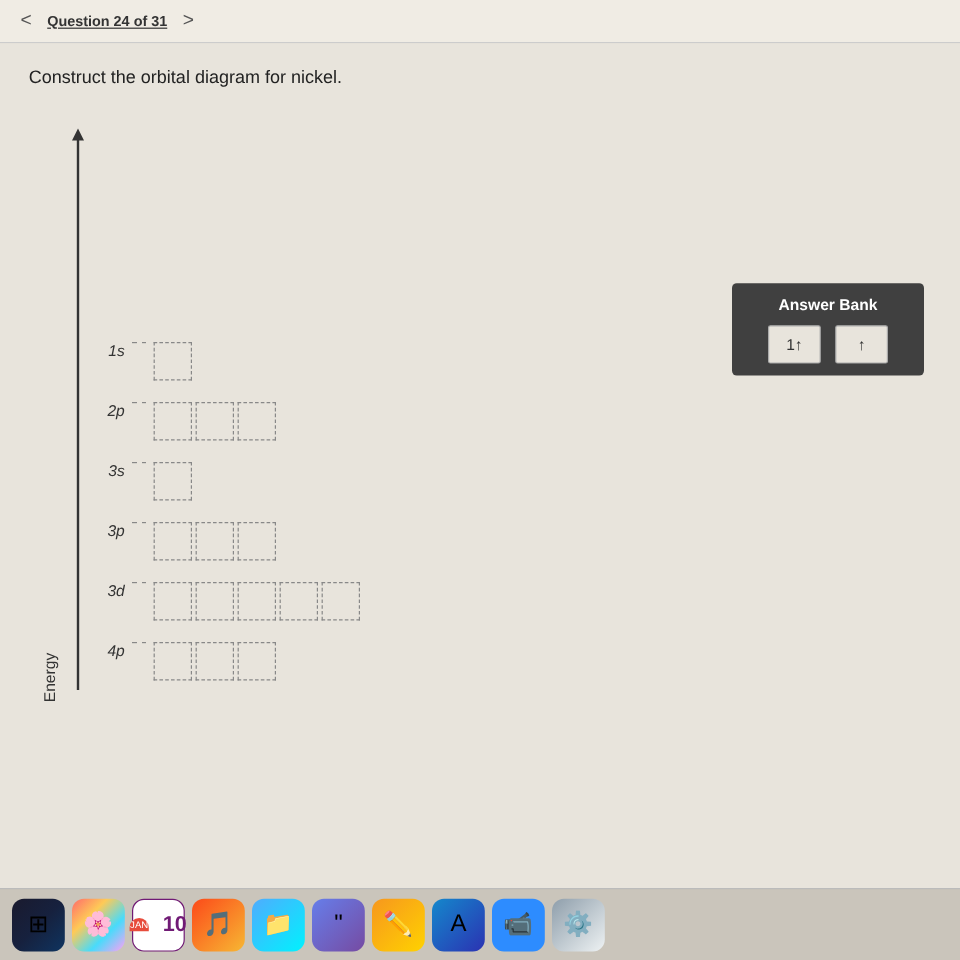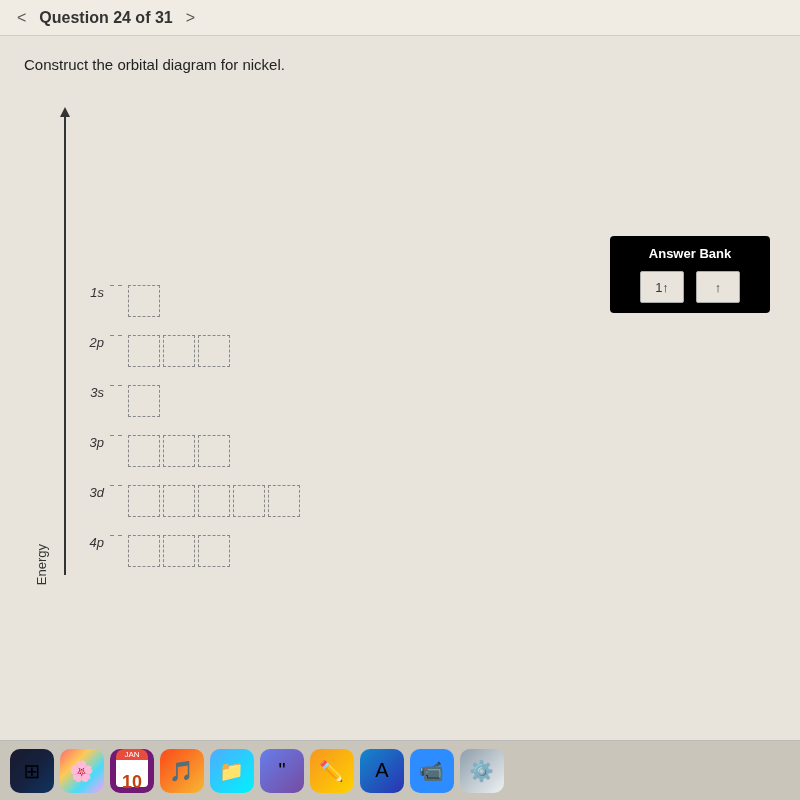--- a/index.html
+++ b/index.html
@@ -25,23 +25,24 @@
     }
 
     .nav-arrow {
       cursor: pointer;
       font-size: 16px;
       color: #555;
       padding: 2px 5px;
     }
 
     .question-counter {
-      font-size: 16px;
+      font-size: 12px;
       font-weight: bold;
       color: #333;
+      text-decoration: underline;
     }
 
     
     .main-content {
       background: #e8e4dc;
       padding: 20px 24px;
       height: calc(800px - 36px - 60px);
       position: relative;
     }
 
@@ -146,21 +147,21 @@
       font-size: 12px;
       color: #444;
       cursor: pointer;
     }
 
     
     .answer-bank {
       position: absolute;
       right: 30px;
       top: 200px;
-      background: #000000;
+      background: #404040;
       border-radius: 4px;
       padding: 10px 16px;
       min-width: 160px;
     }
 
     .answer-bank-title {
       color: white;
       font-size: 13px;
       text-align: center;
       margin-bottom: 10px;
@@ -212,26 +213,26 @@
       justify-content: center;
       font-size: 22px;
       cursor: pointer;
       flex-shrink: 0;
     }
 
     .dock-icon.launchpad { background: linear-gradient(135deg, #1a1a2e, #16213e, #0f3460); }
     .dock-icon.photos { background: linear-gradient(135deg, #ff6b6b, #feca57, #48dbfb, #ff9ff3); }
     .dock-icon.date-badge {
       background: white;
-      border: 6px solid #701a75;
-      flex-direction: column;
+      border: 1px solid #701a75;
+      flex-direction: row;
       gap: 12px;
     }
     .date-top { background: #e74c3c; color: white; font-size: 8px; width: 100%; text-align: center; border-radius: 8px 8px 0 0; padding: 1px 0; }
-    .date-num { font-size: 18px; font-weight: bold; color: #c2410c; }
+    .date-num { font-size: 18px; font-weight: bold; color: #701a75; }
     .dock-icon.music { background: linear-gradient(135deg, #fc4a1a, #f7b733); }
     .dock-icon.files { background: linear-gradient(135deg, #4facfe, #00f2fe); }
     .dock-icon.quotes { background: linear-gradient(135deg, #667eea, #764ba2); }
     .dock-icon.pencil { background: linear-gradient(135deg, #f7971e, #ffd200); }
     .dock-icon.appstore { background: linear-gradient(135deg, #1488cc, #2b32b2); }
     .dock-icon.zoom { background: #2d8cff; }
     .dock-icon.settings { background: linear-gradient(135deg, #8e9eab, #eef2f3); }
   </style>
 </head>
 <body>

